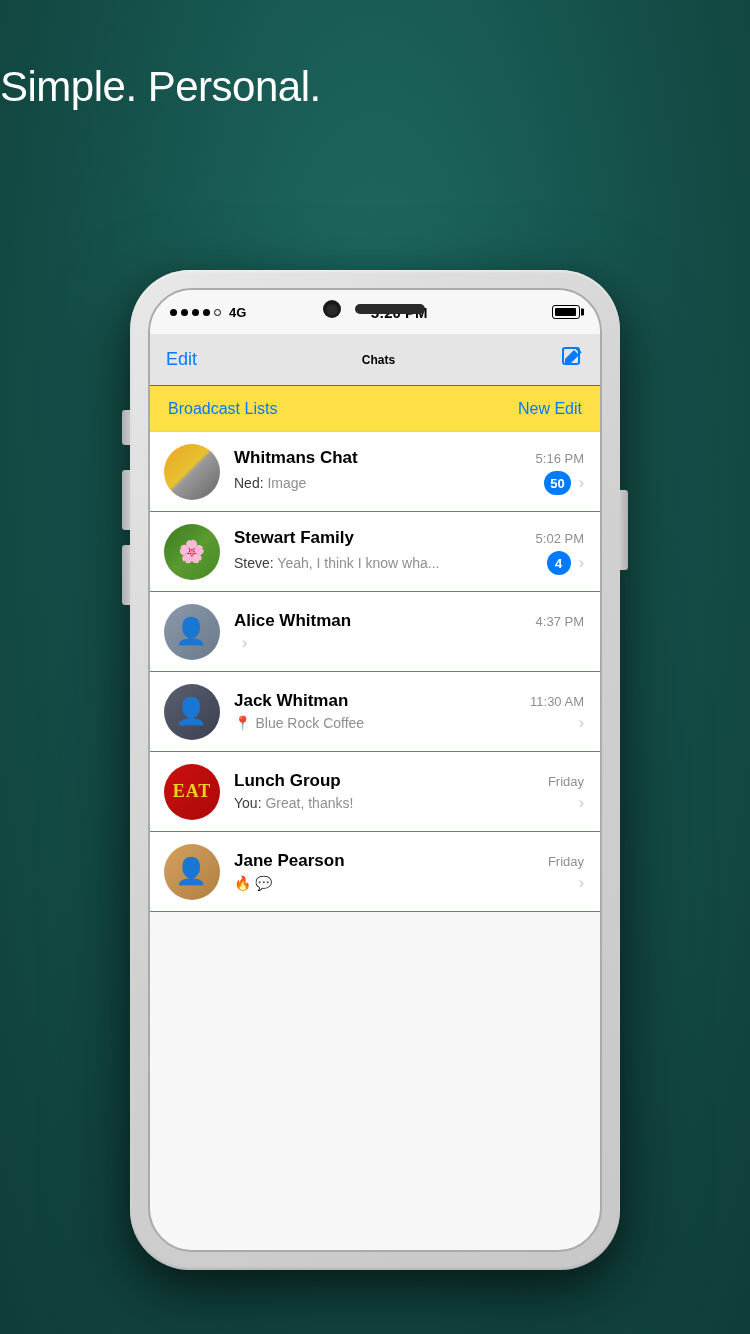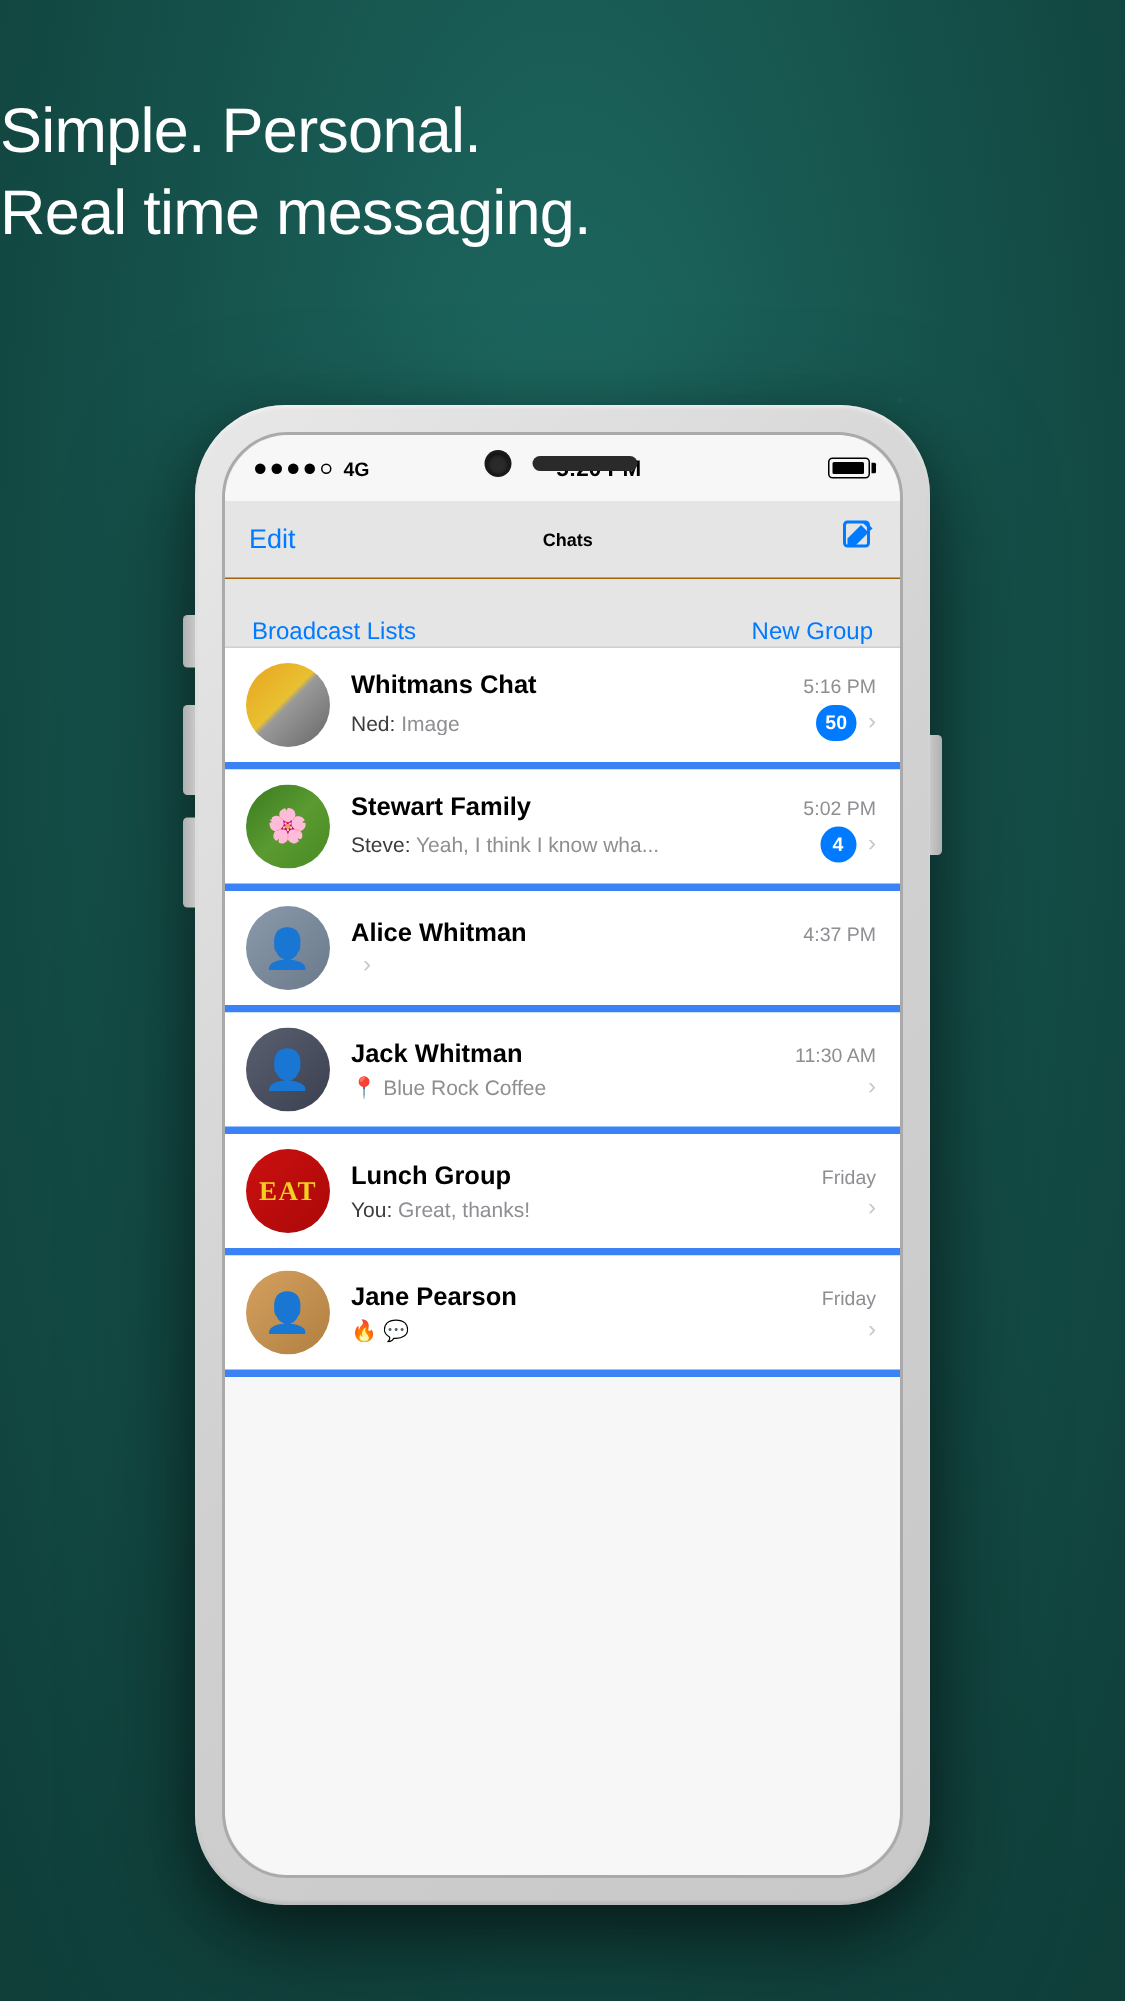--- a/index.html
+++ b/index.html
@@ -243,45 +243,45 @@
     }
     .nav-compose {
       color: #007aff;
       font-size: 22px;
       cursor: pointer;
     }
 
     
     .action-row {
       height: 46px;
-      background: #e5e5e5;
+      background: #fde047;
       border-bottom: 1px solid #d0d0d0;
       display: flex;
-      align-items: flex-end;
+      align-items: center;
       justify-content: space-between;
       padding: 0 18px;
     }
     .action-btn {
       color: #007aff;
       font-size: 16px;
       font-weight: 400;
       cursor: pointer;
     }
 
     
     .chat-list {
       background: #fff;
       flex: 1;
     }
 
     .chat-item {
       display: flex;
       align-items: center;
       padding: 10px 16px 10px 14px;
-      border-bottom: 5px solid #3b82f6;
+      border-bottom: 1px solid #3b82f6;
       background: #fff;
       min-height: 80px;
       position: relative;
       cursor: pointer;
     }
 
     .chat-avatar {
       width: 56px;
       height: 56px;
       border-radius: 50%;
@@ -376,21 +376,20 @@
     }
   </style>
 </head>
 <body>
 
 <div class="bg"></div>
 <div class="bg-pattern"></div>
 
 <div class="headline">
   <div>Simple. Personal.</div>
-  <div>Real time messaging.</div>
 </div>
 
 <div class="phone">
   <div class="phone-shell">
 
     <div class="phone-btn-left-top"></div>
     <div class="phone-btn-left-mid1"></div>
     <div class="phone-btn-left-mid2"></div>
     <div class="phone-btn-right"></div>
 
@@ -426,21 +425,21 @@
             <svg width="24" height="24" viewBox="0 0 24 24" fill="none">
               <rect x="3" y="3" width="16" height="16" rx="2" stroke="#007aff" stroke-width="2" fill="none"></rect>
               <path d="M16 3 L21 8" stroke="#007aff" stroke-width="2"></path>
               <path d="M14 5 L19 10 L10 19 L5 19 L5 14 Z" fill="#007aff"></path>
             </svg>
           </span>
         </div>
 
         <div class="action-row">
           <span class="action-btn">Broadcast Lists</span>
-          <span class="action-btn">New Group</span>
+          <span class="action-btn">New Edit</span>
         </div>
 
         <div class="chat-list">
 
           <div class="chat-item">
             <div class="chat-avatar">
               <div style="width:100%;height:100%;background:linear-gradient(135deg,#e8a520 0%,#e8c030 45%,#999 50%,#666 100%);display:flex;align-items:center;justify-content:center;">
               </div>
             </div>
             <div class="chat-info">

